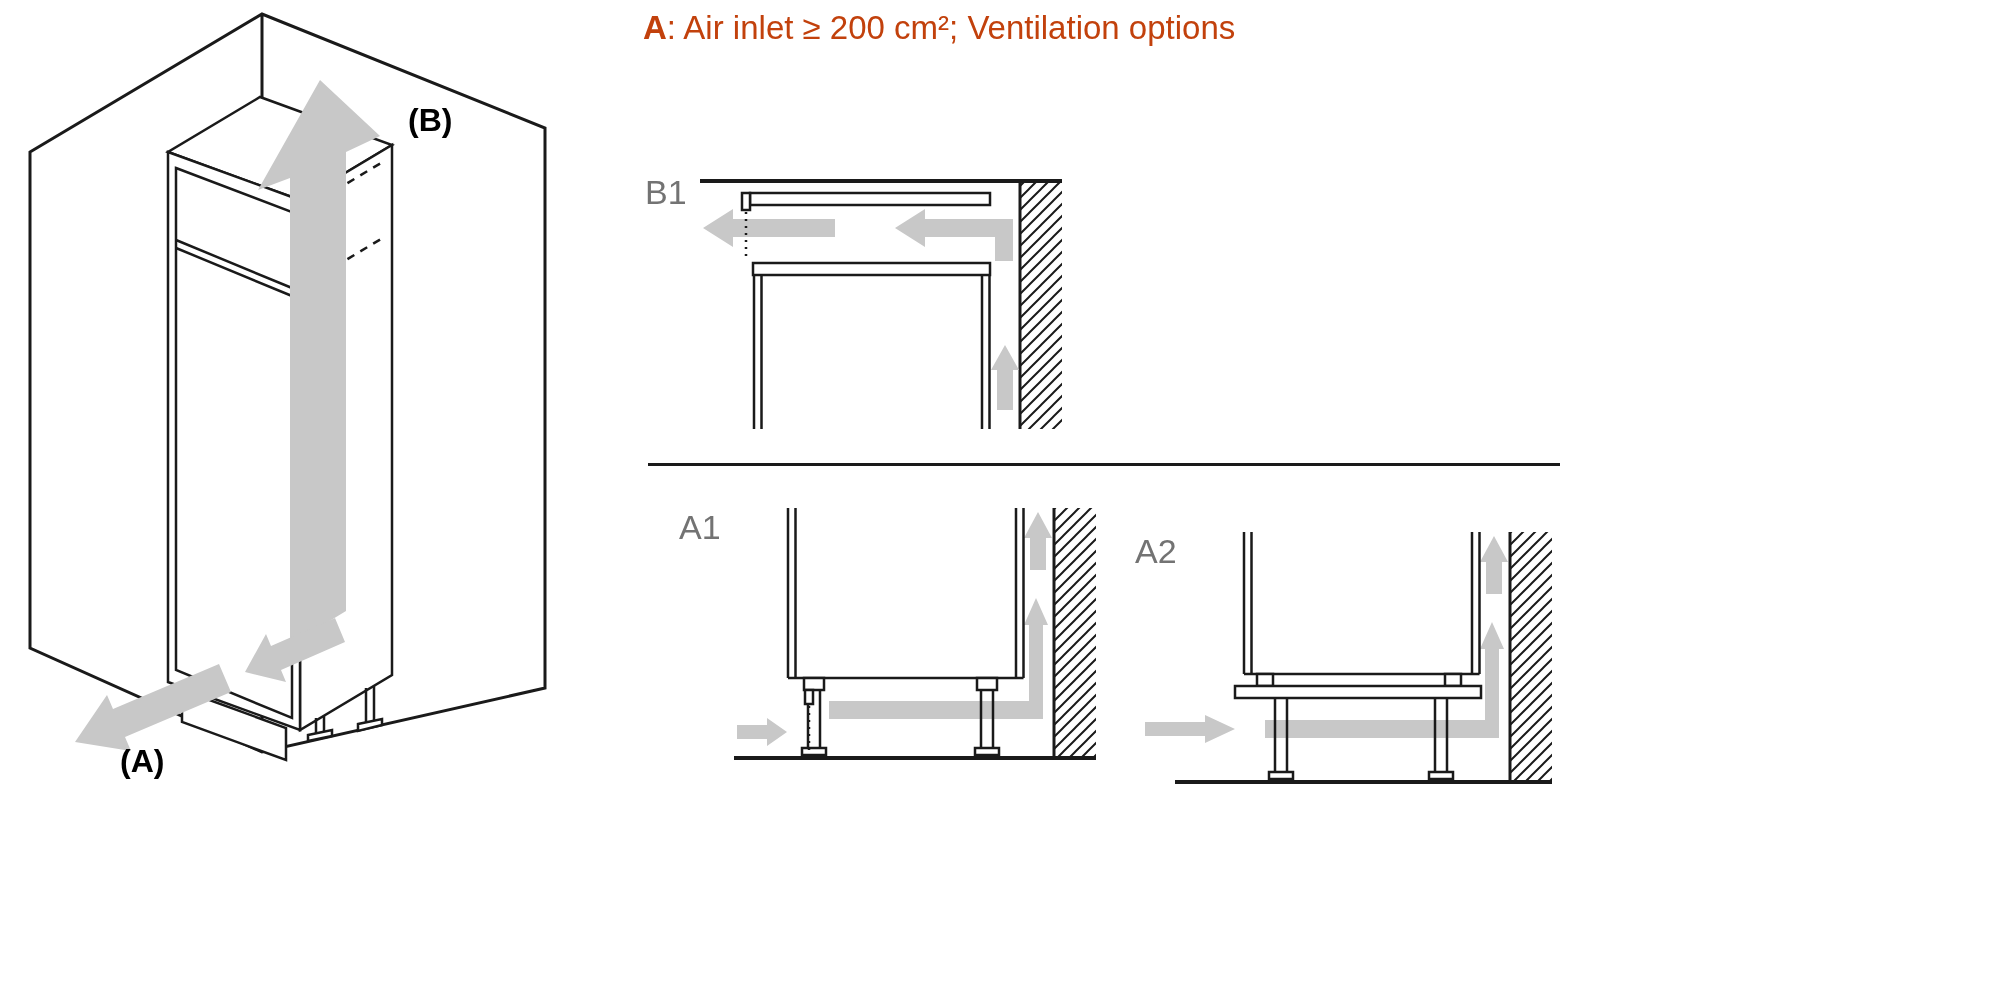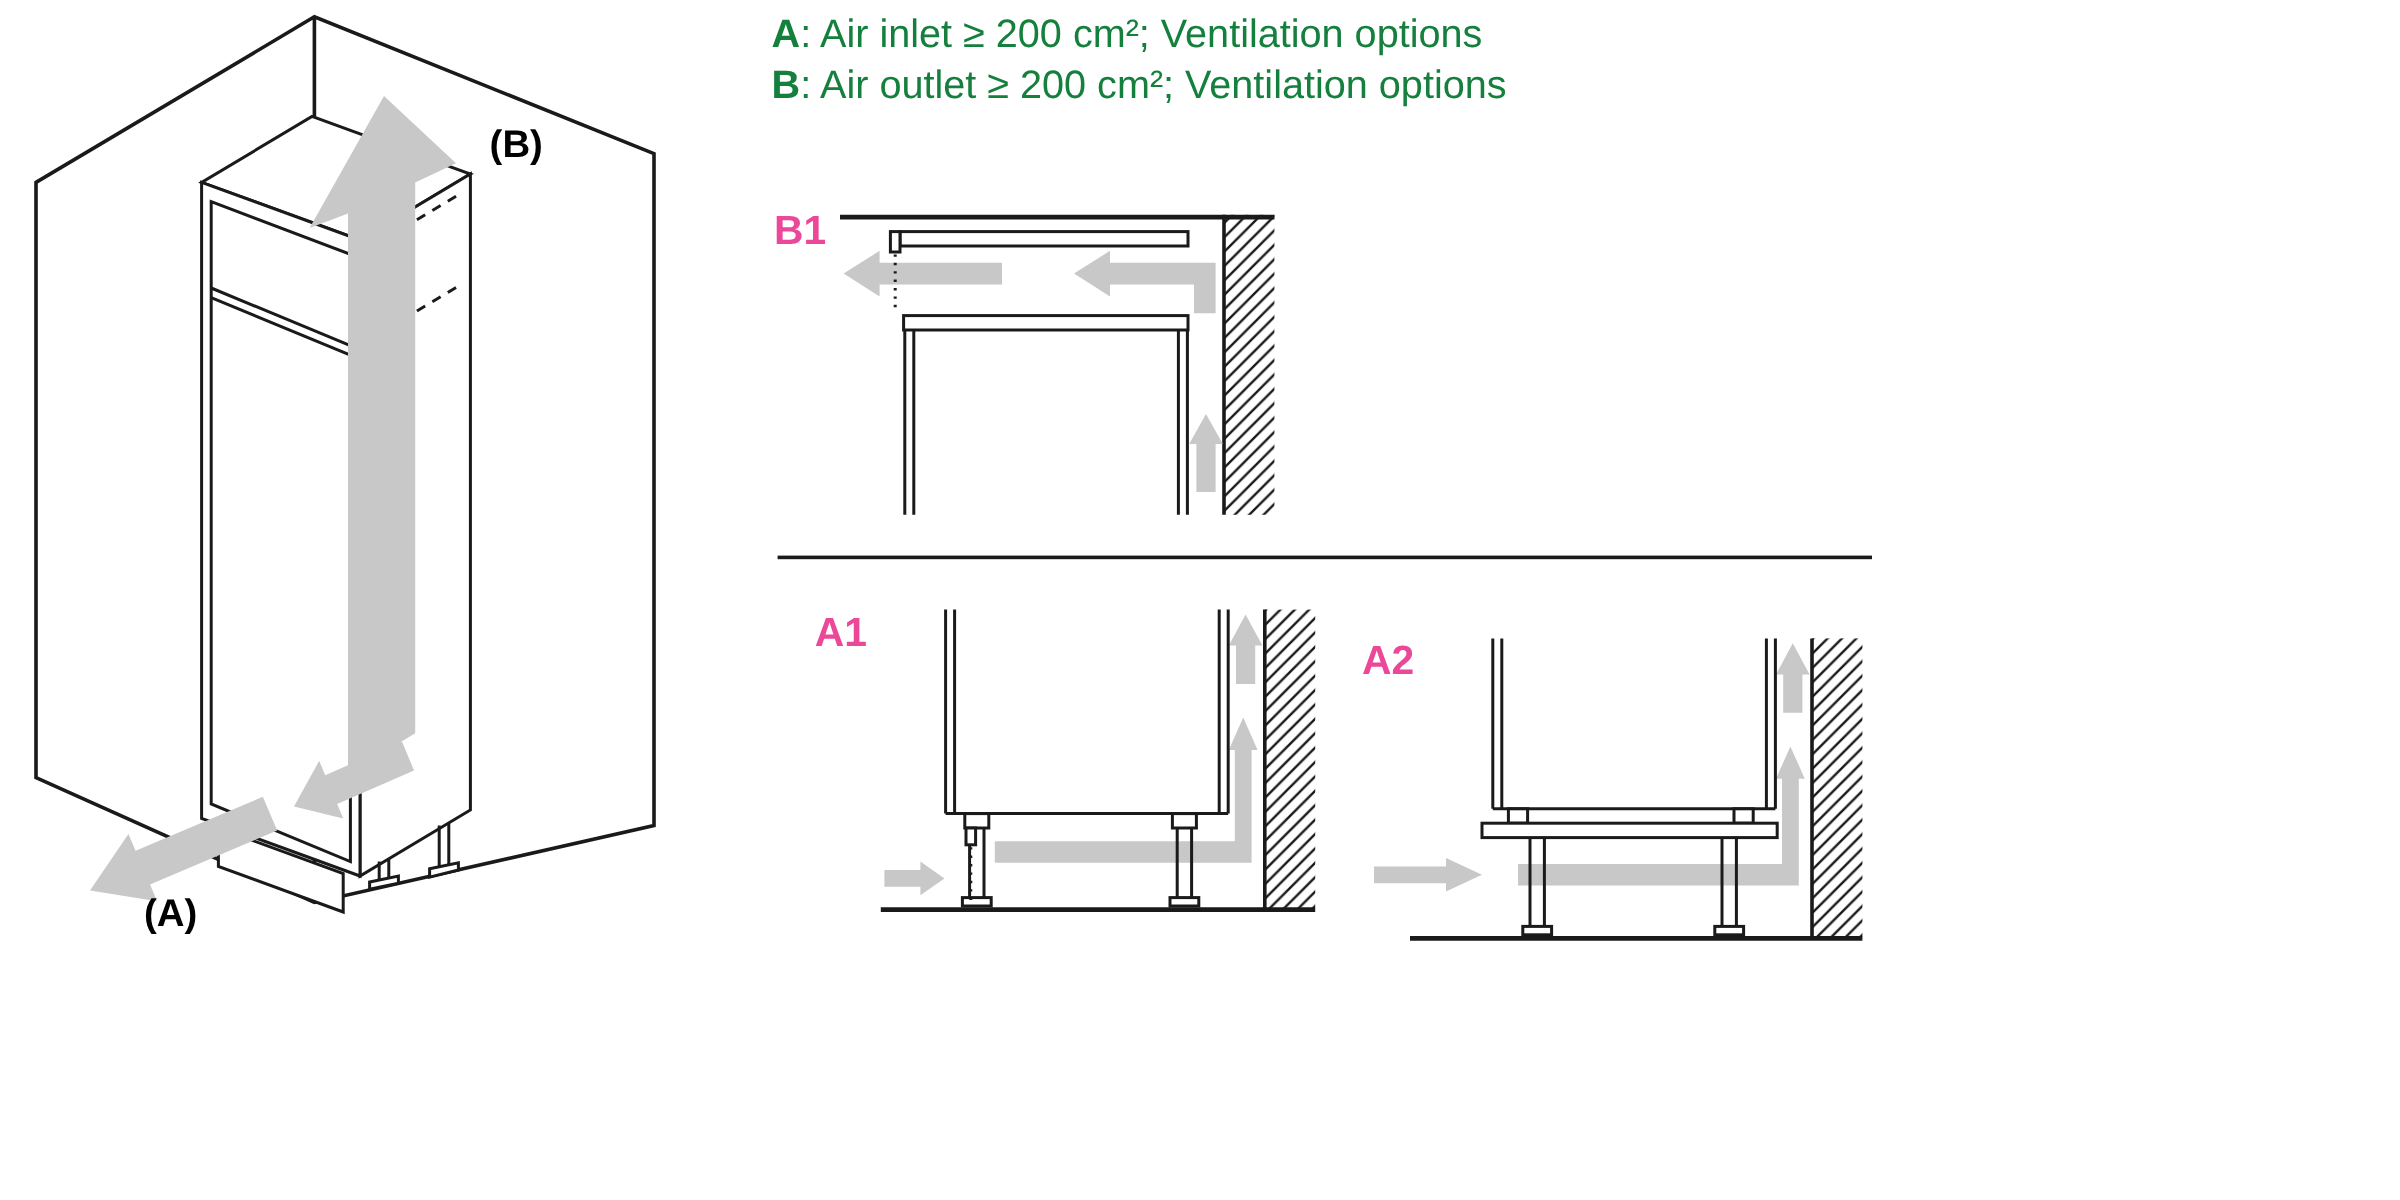--- a/index.html
+++ b/index.html
@@ -1,21 +1,21 @@
 <!DOCTYPE html>
 <html><head>
 <meta charset="utf-8">
 <style>
   html,body{margin:0;padding:0;background:#ffffff;}
   .page{position:relative;width:2000px;height:1000px;background:#ffffff;
         font-family:"Liberation Sans",sans-serif;color:#000;overflow:hidden;}
-  .legend{position:absolute;left:643px;top:6px;font-size:33px;line-height:43px;color:#15803d;}
+  .legend{position:absolute;left:643px;top:6px;font-size:33px;line-height:43px;color:#c2410c;}
   .legend b{font-weight:700;}
   .panel{position:absolute;}
-  .panel-label{position:absolute;left:0;top:8px;font-size:34px;font-weight:700;color:#ec4899;}
+  .panel-label{position:absolute;left:0;top:8px;font-size:34px;font-weight:400;color:#737373;}
   .divider{position:absolute;left:648px;top:463px;width:912px;height:0;border-top:3px solid #1a1a1a;}
   svg{display:block;}
   .ln{stroke:#1a1a1a;stroke-width:2.5;fill:none;}
   .ln3{stroke:#1a1a1a;stroke-width:3;fill:none;}
   .ln4{stroke:#1a1a1a;stroke-width:4;fill:none;}
   .wh{fill:#ffffff;stroke:#1a1a1a;stroke-width:2.5;}
   .dot{stroke:#1a1a1a;stroke-width:2.5;stroke-dasharray:2 5;fill:none;}
   .dash{stroke-dasharray:8 7;}
   .fig-label{font-family:"Liberation Sans",sans-serif;font-size:32px;font-weight:700;fill:#000;}
 </style>
@@ -52,21 +52,20 @@
       <polygon fill="#c8c8c8" points="280,645 280,178 248,190 310,80 370,136 336,152 336,611"></polygon>
       <polygon fill="#c8c8c8" points="221,692 209,664 103,709 97,695 65,742 121,751 115,737"></polygon>
       <polygon fill="#c8c8c8" points="325,618 261,646 256,634 235,672 276,682 271,670 335,642"></polygon>
     </g>
     <text class="fig-label" x="398" y="131">(B)</text>
     <text class="fig-label" x="110" y="772">(A)</text>
   </svg>
 
   <div class="legend">
     <div class="legend-line"><b>A</b><span>: Air inlet ≥ 200 cm²; Ventilation options</span></div>
-    <div class="legend-line"><b>B</b><span>: Air outlet ≥ 200 cm²; Ventilation options</span></div>
   </div>
 
   <div class="panel" style="left:645px;top:165px;width:420px;height:280px;">
     <div class="panel-label">B1</div>
     <svg width="420" height="275" viewBox="0 0 420 275">
       <rect x="375" y="14" width="42" height="250" fill="url(#hatch)"></rect>
       <line class="ln3" x1="375" y1="14" x2="375" y2="264"></line>
       <line class="ln4" x1="55" y1="16" x2="417" y2="16"></line>
       <g>
         <polygon fill="#c8c8c8" points="190,54 88,54 88,44 58,63 88,82 88,72 190,72"></polygon>

